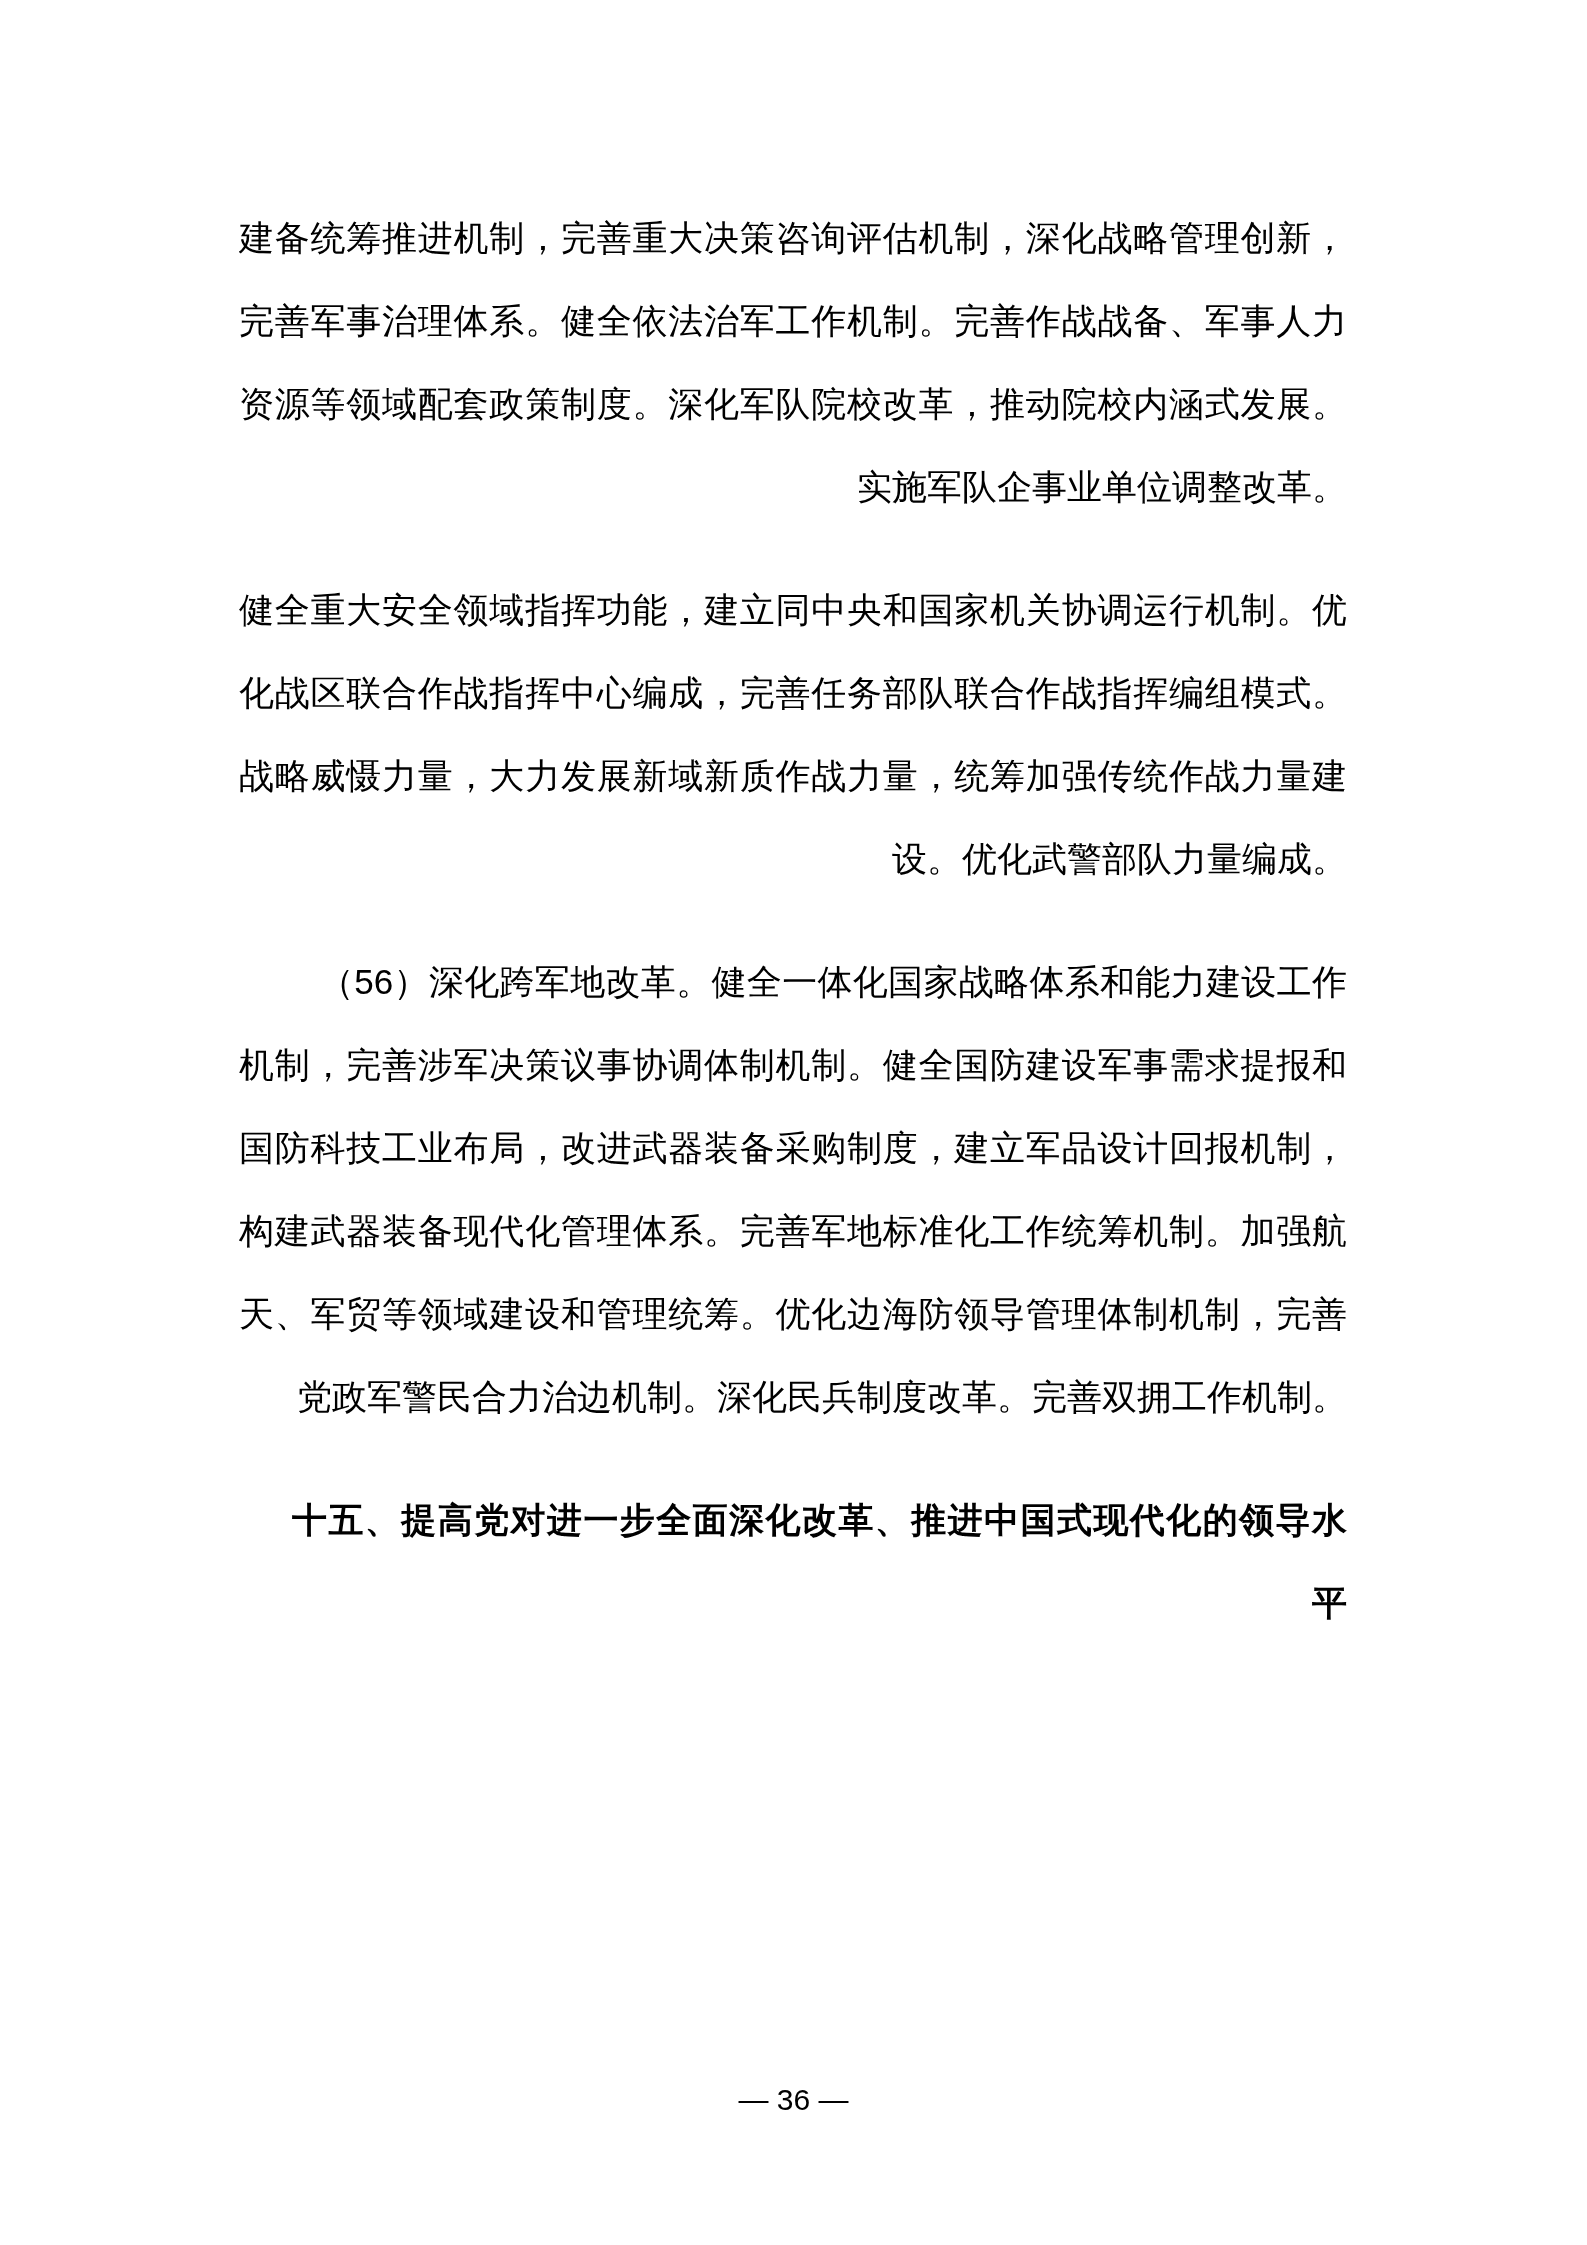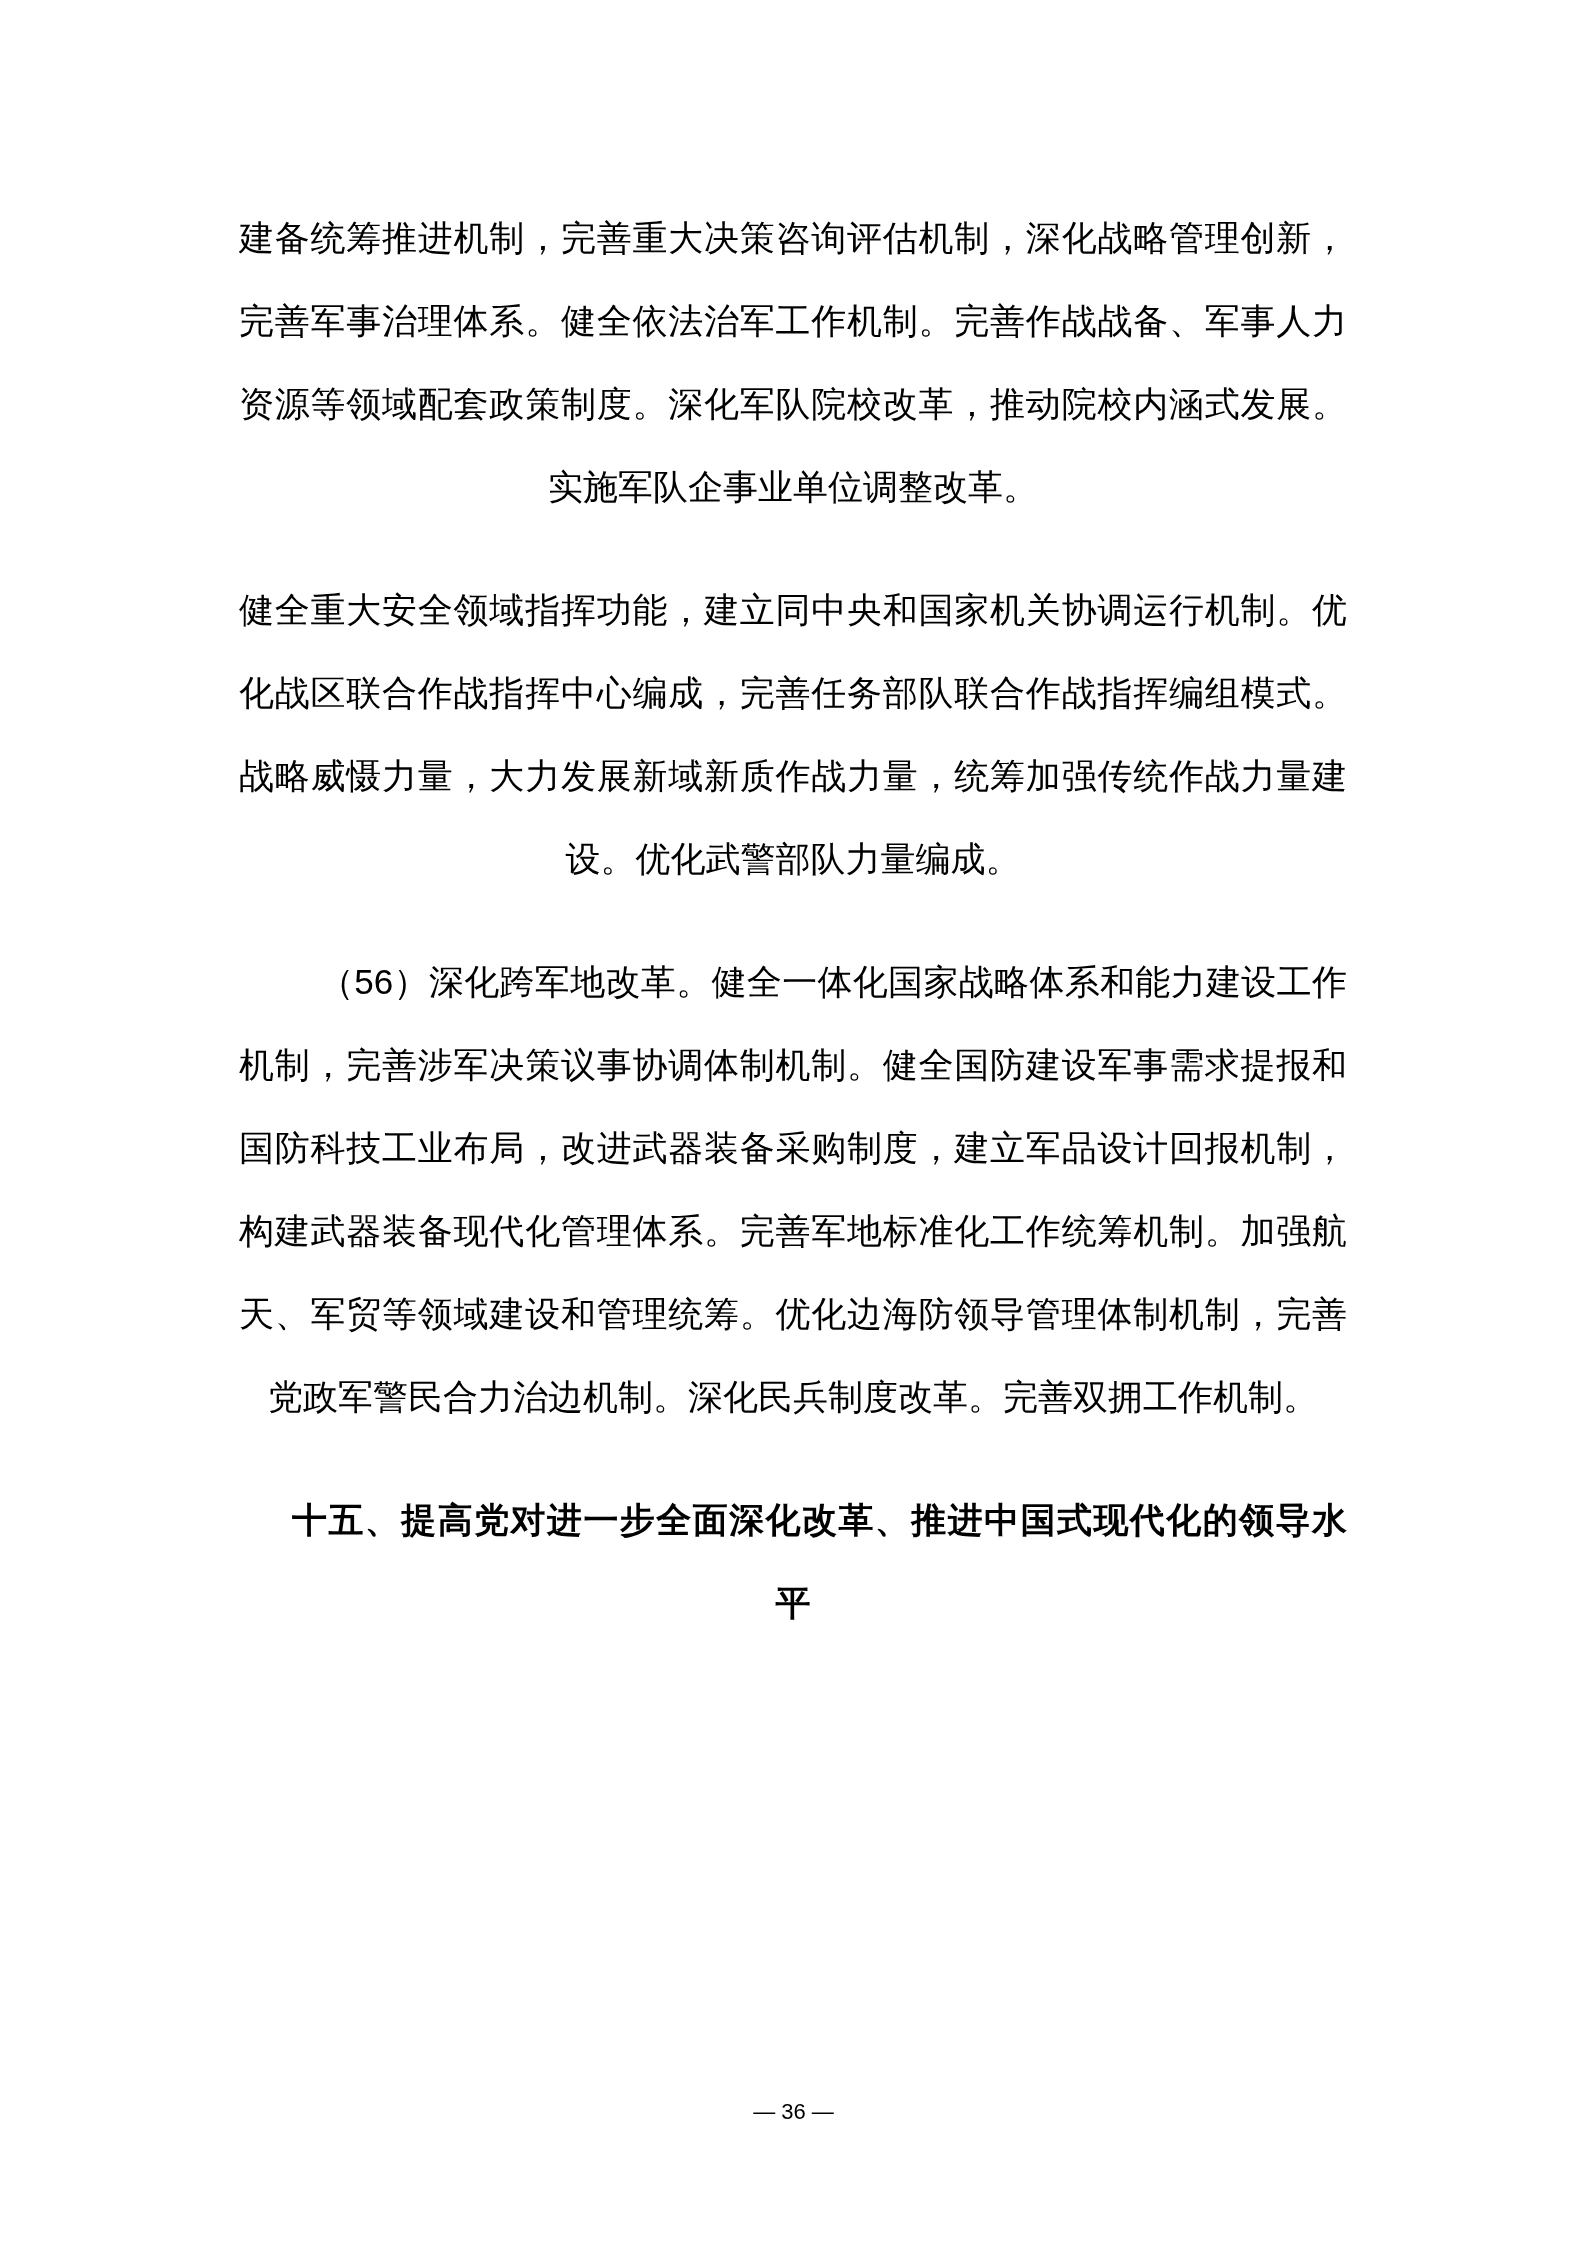--- a/index.html
+++ b/index.html
@@ -26,38 +26,37 @@
     margin: 0 0 40px 0;
     padding: 0;
   }
   .para.heading .line {
     font-weight: bold;
   }
   .line {
     font-size: 35px;
     line-height: 83px;
     height: 83px;
-    text-align: center;
+    text-align: right;
     overflow: hidden;
   }
   .line.fill {
     text-align: justify;
     text-align-last: justify;
     text-justify: inter-character;
   }
   .page-number {
     position: absolute;
     left: 0;
     top: 2082px;
     width: 100%;
     text-align: center;
-    font-size: 22px;
+    font-size: 30px;
     line-height: 36px;
     color: #000000;
-    margin-top: 12px;
   }
 </style>
 </head>
 <body>
 
 <div class="page">
   <div class="text-block" id="text-block">
       <div class="para">
         <div class="line fill">建备统筹推进机制，完善重大决策咨询评估机制，深化战略管理创新，</div>
         <div class="line fill">完善军事治理体系。健全依法治军工作机制。完善作战战备、军事人力</div>

